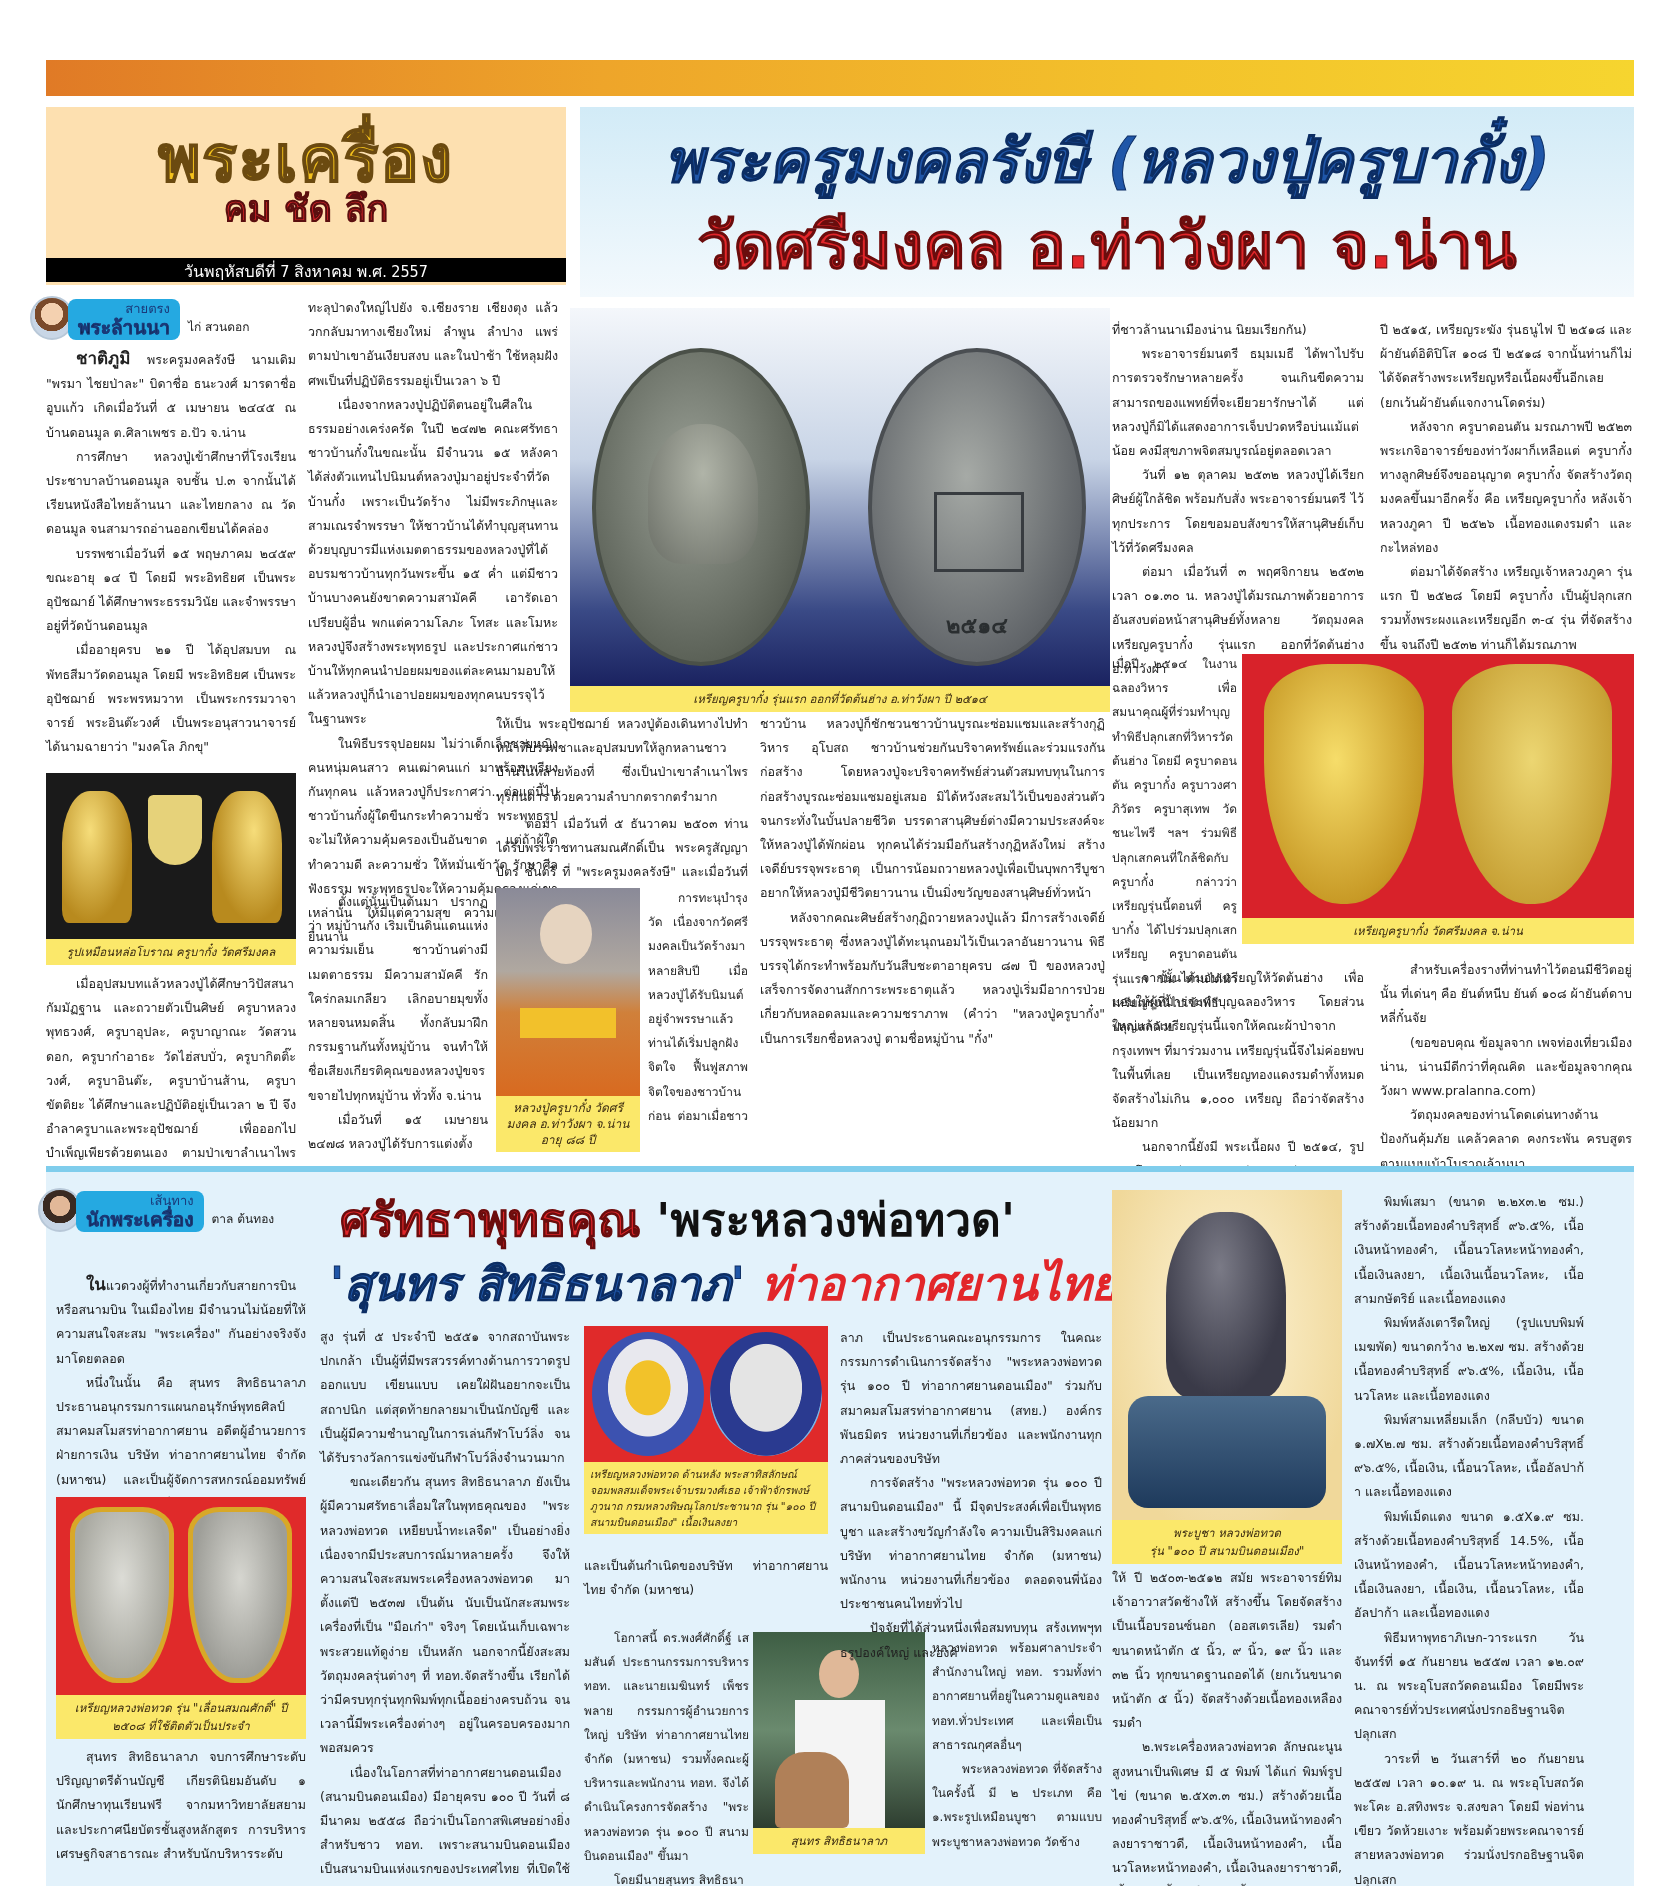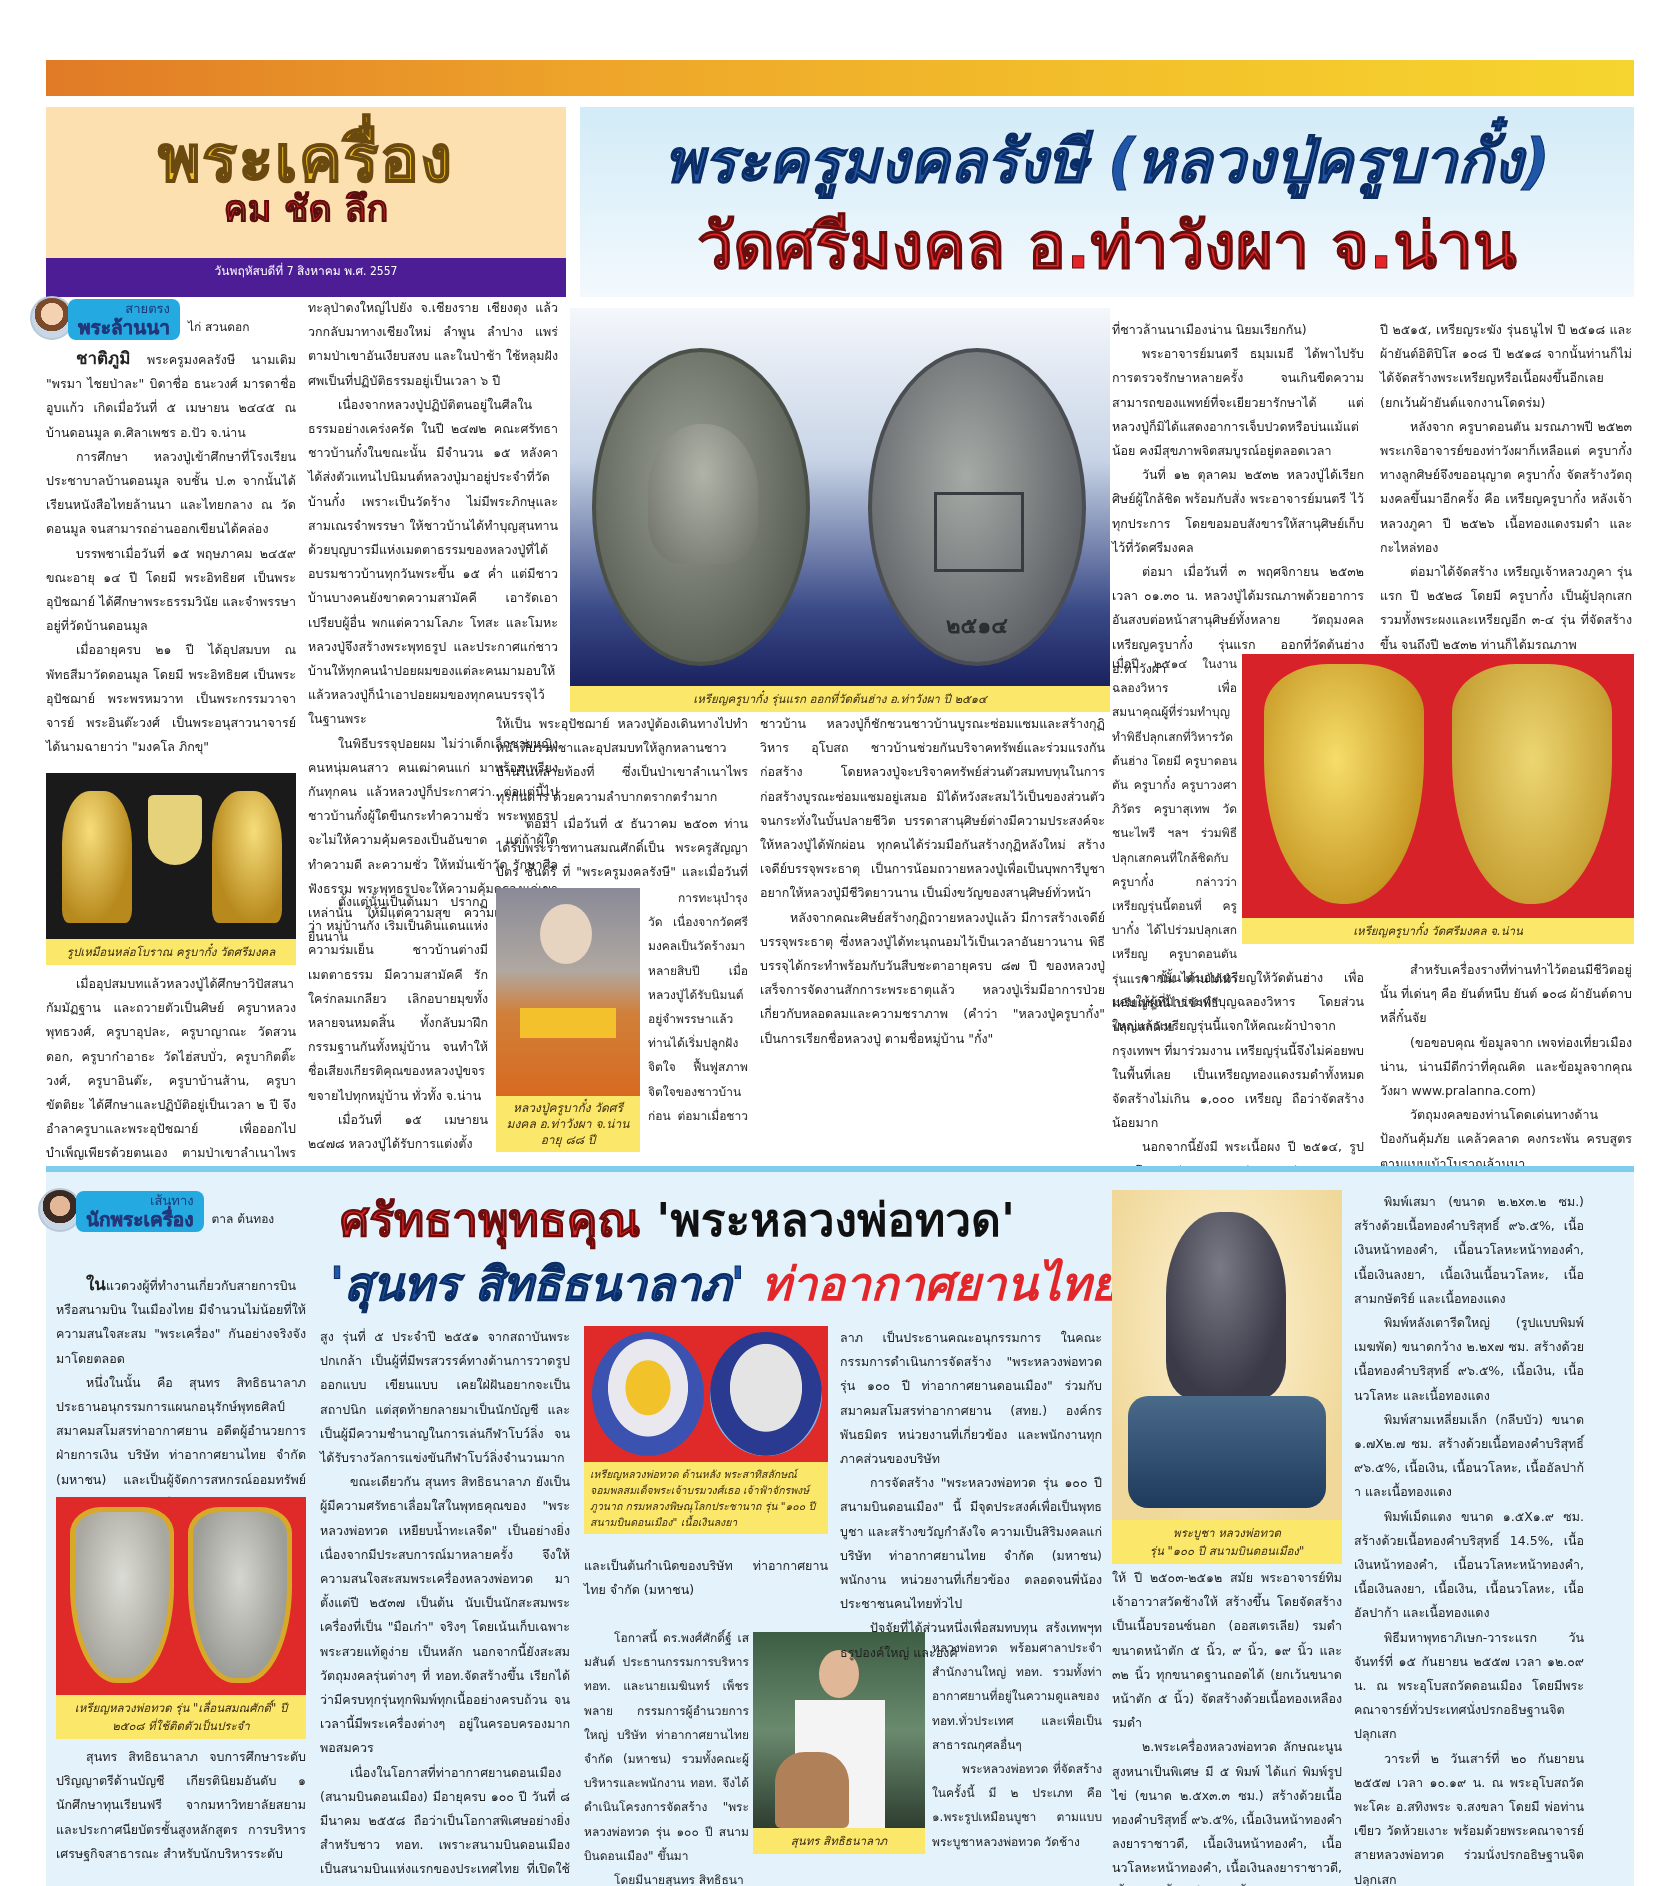--- a/index.html
+++ b/index.html
@@ -7,37 +7,37 @@
   body { font-family: "DejaVu Sans", "Liberation Sans", sans-serif; color: #1a1a1a; position: relative; }
   .abs { position: absolute; }
   .topbar { left: 46px; top: 60px; width: 1588px; height: 36px;
     background: linear-gradient(90deg, #e07a26 0%, #eea52a 35%, #f3c22b 70%, #f6d52f 100%); }
   .masthead { left: 46px; top: 107px; width: 520px; height: 178px; background: #fde0b0; }
   .mast-logo { left: 0; top: 16px; width: 520px; height: 118px; text-align: center; }
   .mast-logo .big { font-family: "DejaVu Sans", sans-serif; font-weight: bold; font-size: 64px;
     color: #f5c21c; -webkit-text-stroke: 2px #6b4a10; letter-spacing: 2px; line-height: 72px; }
   .mast-logo .sub { font-family: "DejaVu Sans", sans-serif; font-weight: bold; font-size: 36px;
     color: #e4262b; -webkit-text-stroke: 1px #5a0f0f; line-height: 40px; margin-top: -6px; }
-  .mast-date { left: 0; top: 151px; width: 520px; height: 39px; background: #4c1d95;
-    color: #ffffff; font-size: 12px; text-align: center; line-height: 27px; font-family: "DejaVu Sans Condensed","DejaVu Sans",sans-serif; }
+  .mast-date { left: 0; top: 151px; width: 520px; height: 24px; background: #000000;
+    color: #ffffff; font-size: 16px; text-align: center; line-height: 27px; font-family: "DejaVu Sans Condensed","DejaVu Sans",sans-serif; }
   .headline-box { left: 580px; top: 107px; width: 1054px; height: 190px;
     background: linear-gradient(180deg, #d2ebf7 0%, #f3f9fd 100%); }
   .h1a { left: 0; top: 18px; width: 1054px; text-align: center; font-size: 60px; font-weight: bold;
     font-style: italic; color: #1f56a8; -webkit-text-stroke: 1px #0c2d63; line-height: 72px; }
   .h1b { left: 0; top: 100px; width: 1054px; text-align: center; font-size: 64px; font-weight: bold;
     color: #e2262a; -webkit-text-stroke: 1px #6a0d0d; line-height: 78px; }
   .col { font-size: 12.5px; line-height: 24.2px; text-align: justify; color: #222; }
   .col p { text-indent: 30px; }
   .col p.noind { text-indent: 0; }
   .col b.lead { font-size: 17px; }
   .byline { display: flex; align-items: flex-end; }
   .byline .avatar { width: 44px; height: 44px; border-radius: 50%; background: radial-gradient(circle at 50% 40%, #f4d1b0 0 35%, #7a4a2a 36% 55%, #c8d6e6 56%); border: 2px solid #b8c8d8; }
   .badge { background: #25a9e1; border-radius: 8px; padding: 2px 10px; color: #fff; }
   .badge .l1 { font-size: 13px; color: #1a3a7a; text-align: right; line-height: 15px; }
-  .badge .l2 { font-size: 19px; font-weight: bold; color: #701a75; line-height: 22px; -webkit-text-stroke: 0.5px #1a3a7a; }
+  .badge .l2 { font-size: 19px; font-weight: bold; color: #0f172a; line-height: 22px; -webkit-text-stroke: 0.5px #1a3a7a; }
   .author { font-size: 12px; margin-left: 8px; margin-bottom: 4px; }
   .photo { background: #1a1a1a; }
   .caption { background: #fbe86a; font-style: italic; font-size: 11.5px; text-align: center; color: #3a2a10; line-height: 18px; padding: 4px 6px; }
   .medal-oval { border-radius: 50%; position: absolute; }
   .section-divider { left: 46px; top: 1166px; width: 1588px; height: 6px; background: #7fcdec; }
   .section2 { left: 46px; top: 1172px; width: 1588px; height: 714px; background: #e3f2fb; }
   .h2a { font-size: 46px; font-weight: bold; line-height: 56px; }
   .h2a .red { color: #e2262a; -webkit-text-stroke: 1px #6a0d0d; }
   .h2a .blk { color: #111; }
   .h2b { font-size: 46px; font-weight: bold; font-style: italic; line-height: 56px; }

